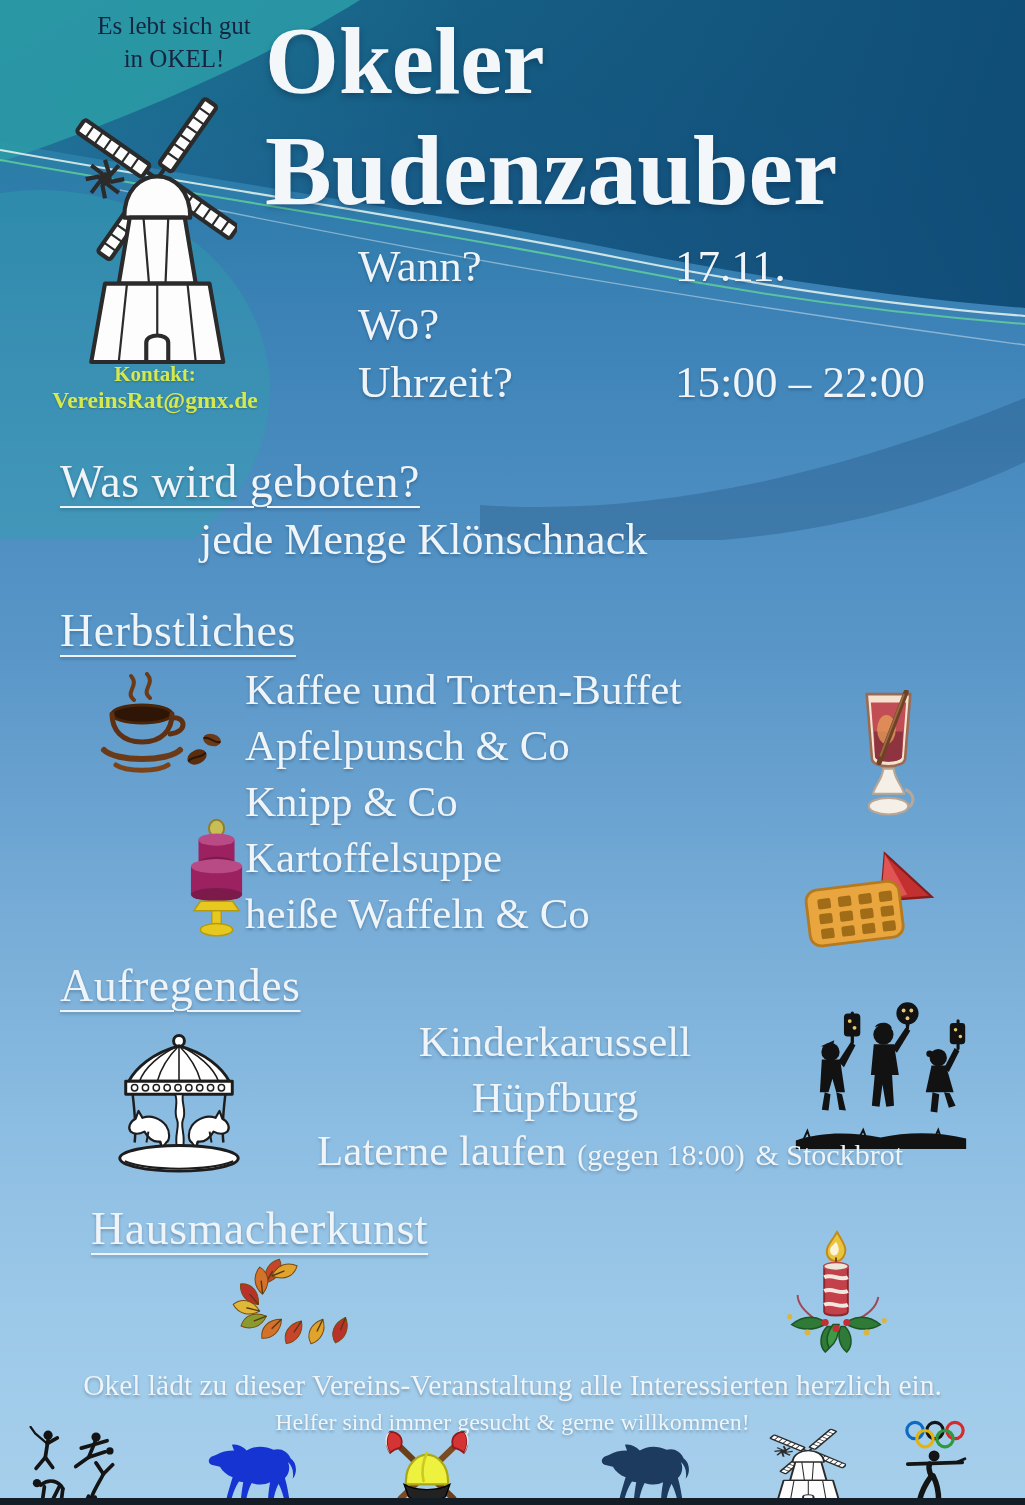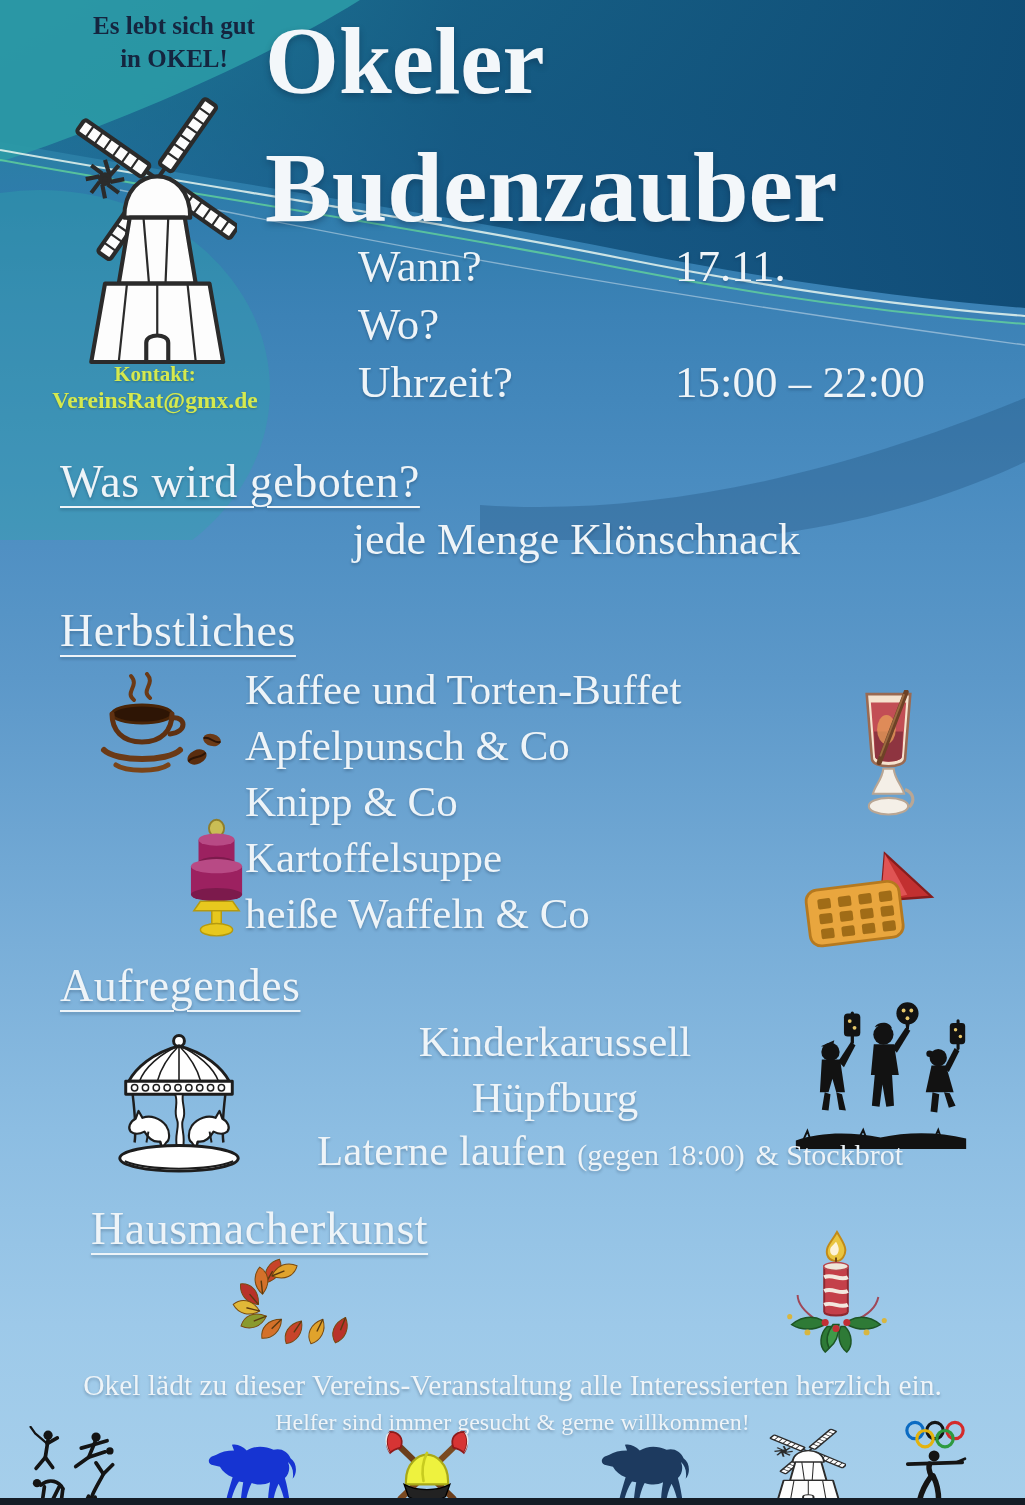--- a/index.html
+++ b/index.html
@@ -13,34 +13,34 @@
   }
   .abs{position:absolute;}
   .white-text{color:#eef4f8;text-shadow:0 2px 3px rgba(10,30,55,.28);}
   .heading{
     font-size:46px;color:#eef4f8;text-shadow:0 2px 3px rgba(10,30,55,.28);
     text-decoration:underline;text-decoration-thickness:2px;text-underline-offset:9px;
     letter-spacing:.5px;
   }
   .tagline{
     left:58px;top:10px;width:232px;text-align:center;
-    font-size:25px;font-weight:bold;color:#15253f;line-height:1.3;
+    font-size:25px;font-weight:normal;color:#15253f;line-height:1.3;
   }
   .contact{left:30px;top:362px;width:250px;text-align:center;color:#d5e94e;
     font-weight:bold;text-shadow:0 1px 2px rgba(20,40,20,.3);}
   .contact .c-label{font-size:21px;}
   .contact .c-email{font-size:23.5px;}
   .title-block{left:265px;top:12px;width:730px;text-align:left;color:#f3f7fa;
     text-shadow:0 3px 6px rgba(8,30,55,.35);font-weight:bold;}
   .title-l1{font-size:95px;line-height:1.05;}
-  .title-l2{font-size:100px;line-height:1.02;margin-top:25px;}
+  .title-l2{font-size:100px;line-height:1.02;margin-top:8px;}
   .details{left:358px;top:240px;width:620px;font-size:45px;}
   .details .row{display:flex;height:58px;align-items:baseline;}
   .details .lbl{width:317px;}
-  .jede{left:200px;top:514px;width:600px;text-align:right;font-size:44px;}
+  .jede{left:200px;top:514px;width:600px;text-align:left;font-size:44px;}
   .h-offers{left:60px;top:455px;}
   .h-kulinarisches{left:60px;top:604px;}
   .h-aufregendes{left:60px;top:959px;}
   .h-hausmacher{left:60px;top:1202px;margin-left:31px;}
   .k-list{left:245px;top:662px;width:610px;text-align:left;font-size:43px;line-height:56px;}
   .a-list{left:245px;top:1014px;width:620px;text-align:center;font-size:43px;line-height:56px;}
   .laterne{left:205px;top:1126px;width:810px;text-align:center;font-size:43px;}
   .laterne .small{font-size:30px;}
   .herbst{left:245px;top:1258px;width:520px;text-align:center;font-size:43px;}
   .invite{left:0;top:1369px;width:1025px;text-align:center;font-size:29.5px;}

